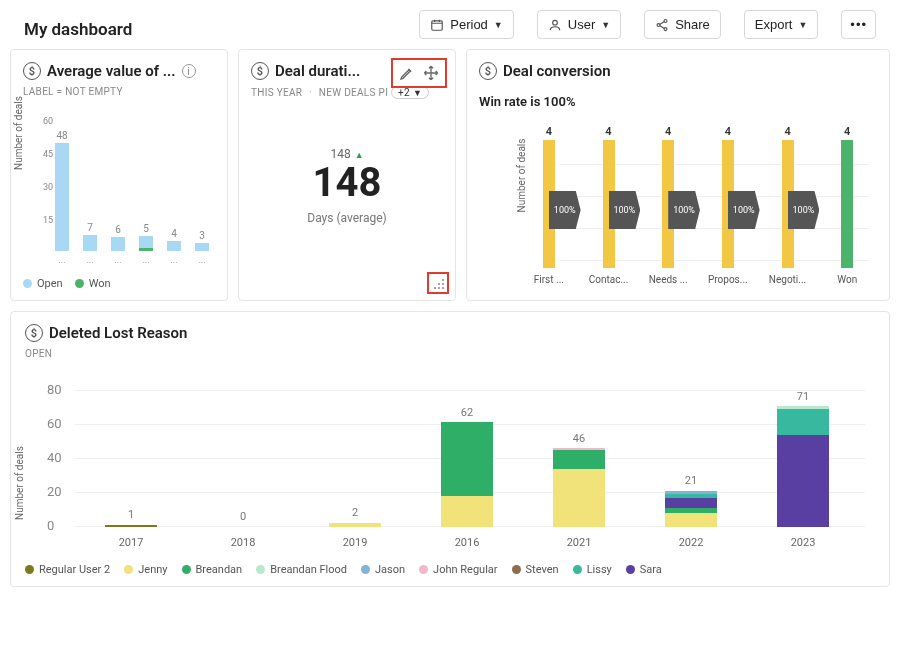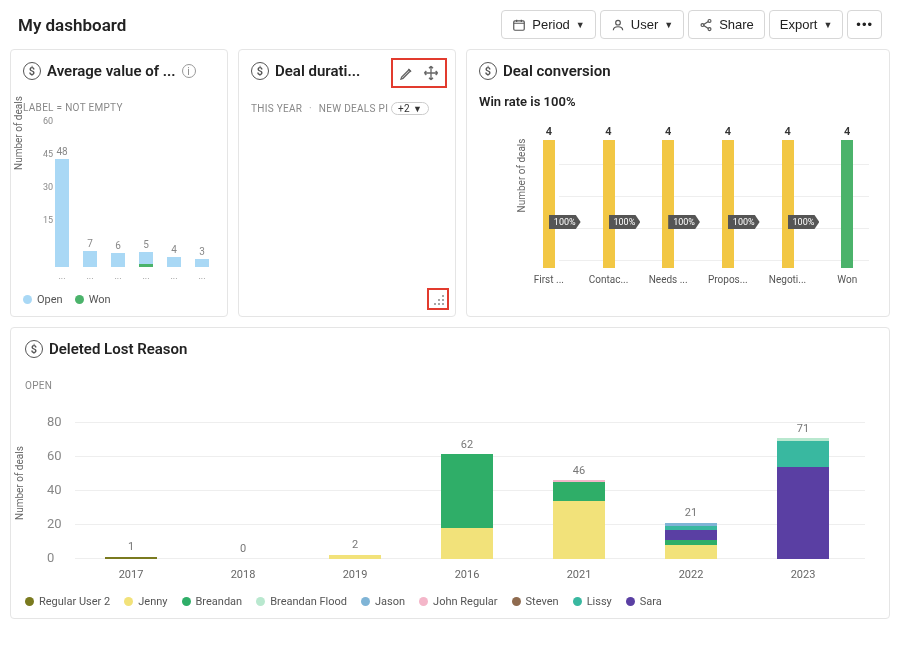--- a/index.html
+++ b/index.html
@@ -6,26 +6,26 @@
   body {
     margin: 0;
     font-family: -apple-system, BlinkMacSystemFont, "Segoe UI", Roboto, Helvetica, Arial, sans-serif;
     background: #fff;
     color: #222;
     font-size: 13px;
     width: 900px;
   }
   .header {
     display: flex;
-    align-items: center;
+    align-items: flex-end;
     justify-content: space-between;
-    padding: 10px 18px;
+    padding: 10px 24px;
   }
   .title { font-size: 17px; font-weight: 600; }
-  .toolbar { display: flex; gap: 4px; align-items: center; }
+  .toolbar { display: flex; gap: 23px; align-items: center; }
   .btn {
     display: inline-flex; align-items: center; gap: 6px;
     border: 1px solid #d7d7d7; background: #fff; padding: 6px 10px;
     border-radius: 4px; font-size: 13px; cursor: pointer; color:#222;
   }
   .btn .caret, .caret { font-size: 9px; color:#333; }
   .icon { display:inline-flex; }
 
   .grid {
     display: grid;
@@ -45,21 +45,21 @@
     width:18px; height:18px; border:1.4px solid #555; border-radius:50%;
     display:inline-flex; align-items:center; justify-content:center; font-size:11px;
     color:#555;
   }
   .info-badge {
     width:14px; height:14px; border:1px solid #999; border-radius:50%;
     display:inline-flex; align-items:center; justify-content:center; font-size:10px;
     color:#888; font-weight:400;
   }
   .sub {
-    font-size:10px; color:#888; letter-spacing:.3px; margin-top:22px;
+    font-size:10px; color:#888; letter-spacing:.3px; margin-top:6px;
     text-transform:uppercase;
   }
   .sub .dot::before{ content:"·"; margin:0 4px; color:#aaa;}
   .badge-pill{
     display:inline-flex; align-items:center; gap:3px;
     border:1px solid #ccc; border-radius:10px; padding:0 6px; font-size:10px; color:#333;
     text-transform:none;
   }
 
   
@@ -94,21 +94,21 @@
   .kpi-caption{ font-size:12px; color:#777; margin-top:6px;}
   .tri-up{ color:#2e9e4f; font-size:9px; margin-left:4px;}
 
   
   .conv-chart{ display:flex; align-items:flex-end; height:170px; margin-left:40px; margin-top:6px; position:relative;}
   .axis-label3{position:absolute; left:-34px; top:50%; transform:rotate(-90deg) translateX(30px); font-size:10px; color:#666;}
   .cbar-col{ flex:1; display:flex; flex-direction:column; align-items:center; position:relative;}
   .cbar{ width:12px; }
   .tag100{
     position:absolute; bottom:56px; left:50%;
-    background:#555; color:#fff; font-size:9px; padding:2px 5px;
+    background:#555; color:#fff; font-size:9px; padding:14px 5px;
     clip-path: polygon(0 0, 85% 0, 100% 50%, 85% 100%, 0 100%);
   }
   .cbar-val{ font-size:11px; font-weight:600; color:#333; margin-bottom:2px;}
   .cbar-cat{ font-size:10px; color:#555; margin-top:6px;}
   .yline{ position:absolute; left:40px; right:8px; border-top:1px solid #eee;}
   .ytxt{ position:absolute; left:26px; font-size:9px; color:#888;}
 
   
   .card-wide{ margin:10px; border:1px solid #e5e5e5; border-radius:4px; padding:12px 14px 10px;}
   .stacked-chart{ position:relative; height:170px; margin:20px 10px 0 50px;}
@@ -249,20 +249,27 @@
     </div>
     <div class="sub">
       <span>THIS YEAR</span>
       <span class="dot"></span>
       <span>NEW DEALS PI</span>
       <span class="badge-pill">
         <span>+2</span>
         <span class="caret">▼</span>
       </span>
     </div>
+    <div class="kpi-wrap">
+      <div class="kpi-small">
+        <span>148</span><span class="tri-up">▲</span>
+      </div>
+      <div class="kpi-big">148</div>
+      <div class="kpi-caption">Days (average)</div>
+    </div>
     <div class="resize-handle">
       <svg width="12" height="12" viewBox="0 0 12 12">
           <circle cx="10" cy="10" r="1" fill="#888"></circle>
           <circle cx="6" cy="10" r="1" fill="#888"></circle>
           <circle cx="10" cy="6" r="1" fill="#888"></circle>
           <circle cx="2" cy="10" r="1" fill="#888"></circle>
           <circle cx="6" cy="6" r="1" fill="#888"></circle>
           <circle cx="10" cy="2" r="1" fill="#888"></circle>
         </svg>
     </div>

